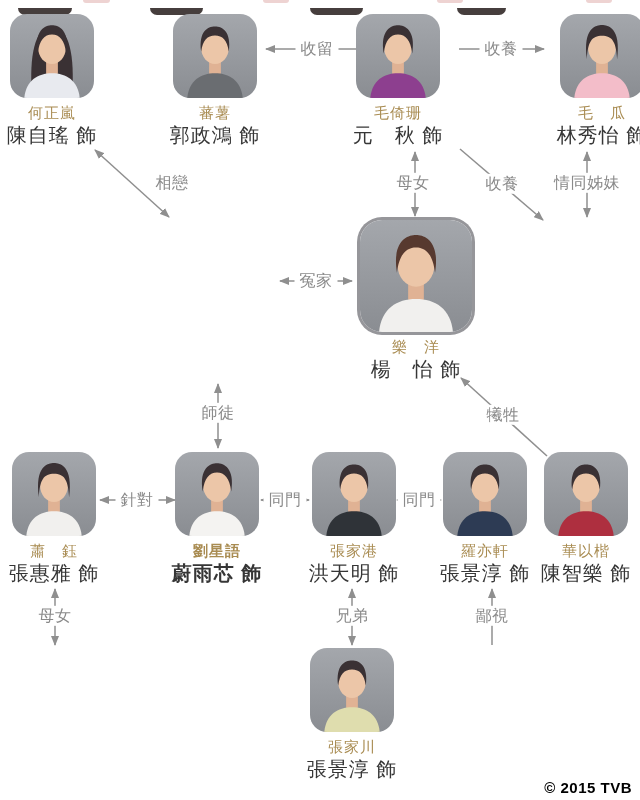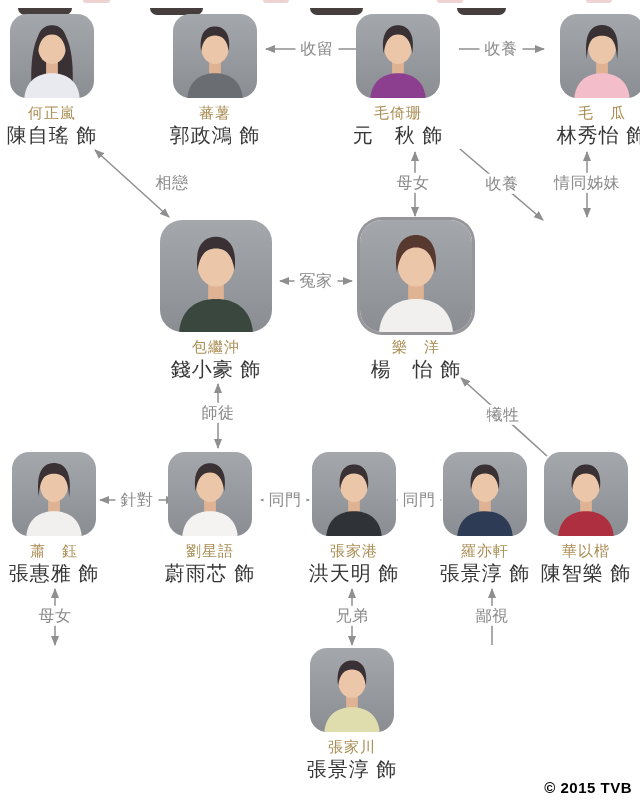--- a/index.html
+++ b/index.html
@@ -111,32 +111,20 @@
         <svg viewBox="0 0 100 100" xmlns="http://www.w3.org/2000/svg" preserveAspectRatio="none">
           <rect x="43" y="50" width="14" height="24" rx="4" fill="#e0b294"></rect>
           <path d="M17,100 C19,79 33,70.5 50,70.5 C67,70.5 81,79 83,100 Z" fill="#f3bdc9"></path>
           <ellipse cx="50" cy="40" rx="16.5" ry="19.5" fill="#ecc6a8"></ellipse>
           <path d="M32,54 C27,16 43,13 50,13 C57,13 73,16 68,54 C67,33 62,26 50,26 C38,26 33,33 32,54 Z" fill="#3a3134"></path>
         </svg>
       </div>
       <div class="char-name">毛　瓜</div>
       <div class="actor-name">林秀怡 飾</div>
     </div>
-    <div class="char lg" style="left: 160px; top: 220px; width: 112px;">
-      <div class="photo" style="width: 112px; height: 112px;">
-        <svg viewBox="0 0 100 100" xmlns="http://www.w3.org/2000/svg" preserveAspectRatio="none">
-          <rect x="43" y="50" width="14" height="24" rx="4" fill="#e0b294"></rect>
-          <path d="M17,100 C19,79 33,70.5 50,70.5 C67,70.5 81,79 83,100 Z" fill="#39473e"></path>
-          <ellipse cx="50" cy="40" rx="16.5" ry="19.5" fill="#ecc6a8"></ellipse>
-          <path d="M33.5,45 C30.5,21 41,15 50,15 C59,15 69.5,21 66.5,45 C64.5,31 59,25.5 50,25.5 C41,25.5 35.5,31 33.5,45 Z" fill="#3a3134"></path>
-        </svg>
-      </div>
-      <div class="char-name">包繼沖</div>
-      <div class="actor-name">錢小豪 飾</div>
-    </div>
     <div class="char lg" style="left: 360px; top: 220px; width: 112px;">
       <div class="photo hl" style="width: 112px; height: 112px;">
         <svg viewBox="0 0 100 100" xmlns="http://www.w3.org/2000/svg" preserveAspectRatio="none">
           <rect x="43" y="50" width="14" height="24" rx="4" fill="#e0b294"></rect>
           <path d="M17,100 C19,79 33,70.5 50,70.5 C67,70.5 81,79 83,100 Z" fill="#f1f0ee"></path>
           <ellipse cx="50" cy="40" rx="16.5" ry="19.5" fill="#ecc6a8"></ellipse>
           <path d="M33,47 C28.5,19 42,13.5 50,13.5 C58,13.5 71.5,19 67,47 C65,31 59,24.5 50,24.5 C41,24.5 35,31 33,47 Z" fill="#57392f"></path>
         </svg>
       </div>
       <div class="char-name">樂　洋</div>
@@ -147,21 +135,21 @@
         <svg viewBox="0 0 100 100" xmlns="http://www.w3.org/2000/svg" preserveAspectRatio="none">
           <rect x="43" y="50" width="14" height="24" rx="4" fill="#e0b294"></rect>
           <path d="M17,100 C19,79 33,70.5 50,70.5 C67,70.5 81,79 83,100 Z" fill="#f1f0ee"></path>
           <ellipse cx="50" cy="40" rx="16.5" ry="19.5" fill="#ecc6a8"></ellipse>
           <path d="M32,54 C27,16 43,13 50,13 C57,13 73,16 68,54 C67,33 62,26 50,26 C38,26 33,33 32,54 Z" fill="#3a3134"></path>
         </svg>
       </div>
       <div class="char-name">蕭　鈺</div>
       <div class="actor-name">張惠雅 飾</div>
     </div>
-    <div class="char" style="left: 168px; top: 452px; width: 84px;">
+    <div class="char" style="left: 175px; top: 452px; width: 84px; font-weight: bold;">
       <div class="photo" style="width: 84px; height: 84px;">
         <svg viewBox="0 0 100 100" xmlns="http://www.w3.org/2000/svg" preserveAspectRatio="none">
           <rect x="43" y="50" width="14" height="24" rx="4" fill="#e0b294"></rect>
           <path d="M17,100 C19,79 33,70.5 50,70.5 C67,70.5 81,79 83,100 Z" fill="#f4f3f1"></path>
           <ellipse cx="50" cy="40" rx="16.5" ry="19.5" fill="#ecc6a8"></ellipse>
           <path d="M33,47 C28.5,19 42,13.5 50,13.5 C58,13.5 71.5,19 67,47 C65,31 59,24.5 50,24.5 C41,24.5 35,31 33,47 Z" fill="#3a3134"></path>
         </svg>
       </div>
       <div class="char-name">劉星語</div>
       <div class="actor-name">蔚雨芯 飾</div>

